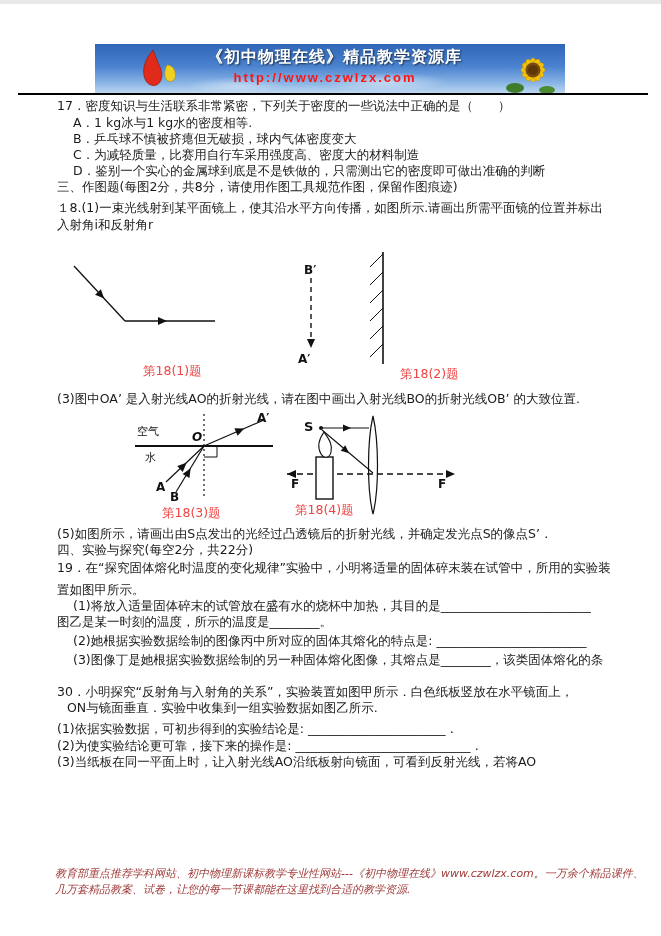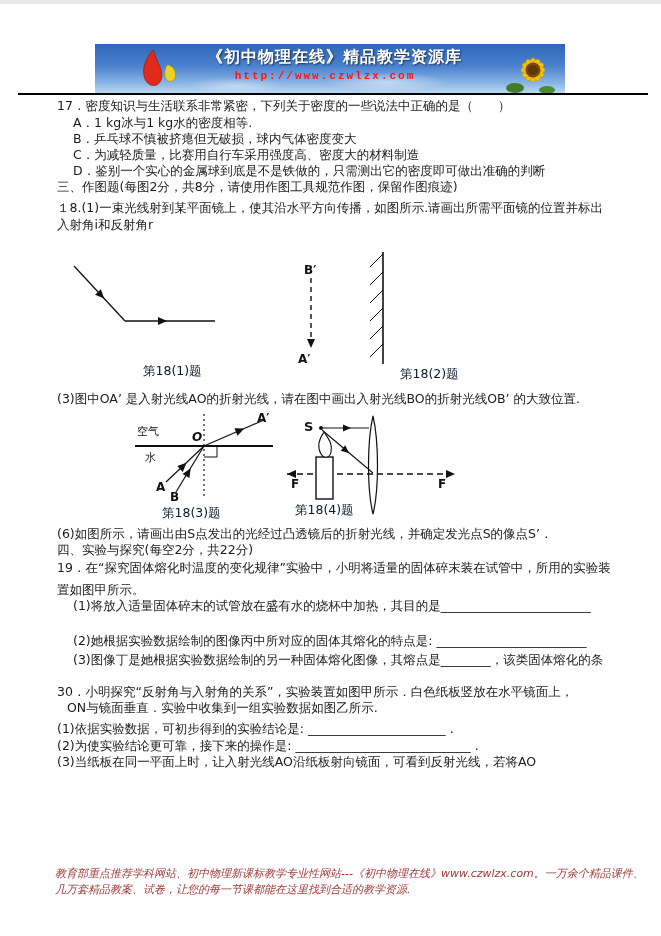--- a/index.html
+++ b/index.html
@@ -17,29 +17,29 @@
       linear-gradient(180deg,#2f66b8 0%,#4a82cf 45%,#86b2e4 78%,#bcd7f1 100%);
     overflow:hidden;
   }
   .banner-title{
     position:absolute;left:112px;top:3px;width:250px;text-align:center;
     color:#ffffff;font-weight:bold;font-size:16px;letter-spacing:1px;
     text-shadow:1px 1px 2px rgba(0,0,0,.65);white-space:nowrap;
   }
   .banner-url{
     position:absolute;left:130px;top:26px;width:200px;text-align:center;
-    font-family:Liberation Mono, monospace;
-    color:#ff1414;font-weight:bold;font-size:11px;letter-spacing:2px;white-space:nowrap;
+    font-family:Liberation Sans, sans-serif;
+    color:#ff1414;font-weight:bold;font-size:13px;letter-spacing:2px;white-space:nowrap;
   }
   .logo{position:absolute;left:42px;top:5px;}
   .sunflower{position:absolute;left:408px;top:4px;}
   .header-rule{position:absolute;left:18px;top:89px;width:630px;height:2px;background:#000;}
   
   .ln{position:absolute;font-size:12.5px;line-height:15px;white-space:nowrap;}
-  .cap{position:absolute;font-size:12.5px;white-space:nowrap;color:#0f172a;}
+  .cap{position:absolute;font-size:12.5px;white-space:nowrap;color:#ef4444;}
   .fig{position:absolute;}
   .fig text{font-family:"DejaVu Sans","Liberation Sans",sans-serif;fill:#111;}
   
   .footer-ln{position:absolute;font-size:11px;line-height:14px;white-space:nowrap;color:#9e3a38;font-style:italic;}
 </style>
 </head>
 <body>
 
 <div class="page">
 
@@ -136,26 +136,27 @@
     <path d="M90 6 C96 32 96 80 90 104 C84 80 84 32 90 6 Z" fill="none" stroke="#111" stroke-width="1.2"></path>
     <line x1="39" y1="18" x2="86" y2="18" stroke="#111" stroke-width="1.1"></line>
     <polygon points="0,-3.5 8,0 0,3.5" transform="translate(60,18)" fill="#111"></polygon>
     <line x1="39" y1="20" x2="90" y2="63" stroke="#111" stroke-width="1.1"></line>
     <polygon points="0,-3.5 8,0 0,3.5" transform="translate(60,38) rotate(40)" fill="#111"></polygon>
     <text x="8" y="78" font-size="12" font-weight="bold">F</text>
     <text x="155" y="78" font-size="12" font-weight="bold">F</text>
   </svg>
   <div class="cap" style="left:295px;top:498px">第18(4)题</div>
 
-  <div class="ln" style="left:57px;top:522px">(6)如图所示，请画出由S点发出的光经过凸透镜后的折射光线，并确定发光点S的像点S’．</div>
+  <div class="ln" style="left:57px;top:522px">(5)如图所示，请画出由S点发出的光经过凸透镜后的折射光线，并确定发光点S的像点S’．</div>
 
   <div class="ln" style="left:57px;top:538px">四、实验与探究(每空2分，共22分)</div>
   <div class="ln" style="left:57px;top:556px">19．在“探究固体熔化时温度的变化规律”实验中，小明将适量的固体碎末装在试管中，所用的实验装</div>
   <div class="ln" style="left:57px;top:578px">置如图甲所示。</div>
   <div class="ln" style="left:73px;top:594px">(1)将放入适量固体碎末的试管放在盛有水的烧杯中加热，其目的是________________________</div>
+  <div class="ln" style="left:57px;top:610px">图乙是某一时刻的温度，所示的温度是________。</div>
   <div class="ln" style="left:73px;top:629px">(2)她根据实验数据绘制的图像丙中所对应的固体其熔化的特点是: ________________________</div>
   <div class="ln" style="left:73px;top:648px">(3)图像丁是她根据实验数据绘制的另一种固体熔化图像，其熔点是________，该类固体熔化的条</div>
   <div class="ln" style="left:57px;top:680px">30．小明探究“反射角与入射角的关系”，实验装置如图甲所示．白色纸板竖放在水平镜面上，</div>
   <div class="ln" style="left:67px;top:696px">ON与镜面垂直．实验中收集到一组实验数据如图乙所示.</div>
   <div class="ln" style="left:57px;top:717px">(1)依据实验数据，可初步得到的实验结论是: ______________________．</div>
   <div class="ln" style="left:57px;top:734px">(2)为使实验结论更可靠，接下来的操作是: ____________________________．</div>
   <div class="ln" style="left:57px;top:750px">(3)当纸板在同一平面上时，让入射光线AO沿纸板射向镜面，可看到反射光线，若将AO</div>
 
   <div class="footer-ln" style="left:55px;top:863px">教育部重点推荐学科网站、初中物理新课标教学专业性网站---《初中物理在线》www.czwlzx.com。一万余个精品课件、</div>
   <div class="footer-ln" style="left:55px;top:879px">几万套精品教案、试卷，让您的每一节课都能在这里找到合适的教学资源.</div>

